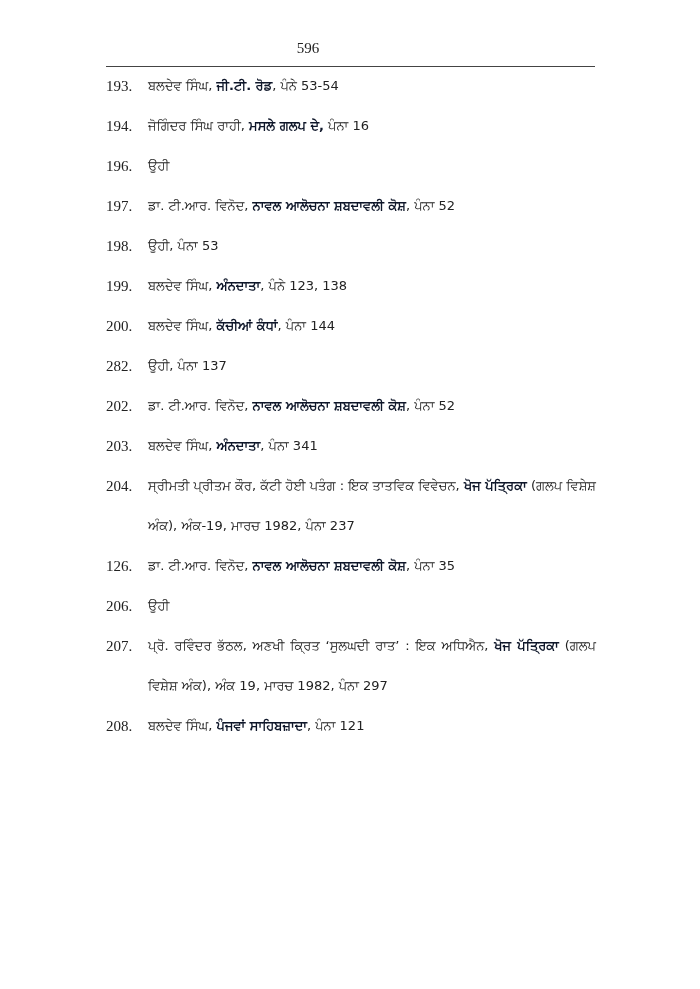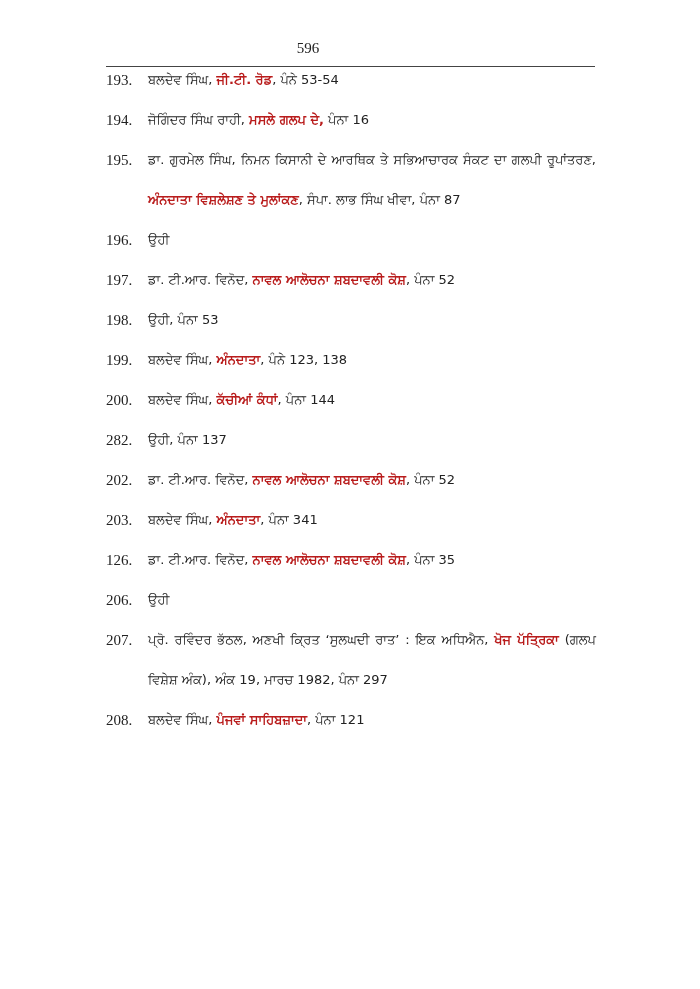--- a/index.html
+++ b/index.html
@@ -2,42 +2,42 @@
 <html><head>
 <meta charset="utf-8">
 <style>
   html, body { margin: 0; padding: 0; background: #ffffff; }
   body { width: 700px; height: 989px; position: relative; overflow: hidden;
          font-family: "DejaVu Sans", "Liberation Sans", sans-serif; color: #222; }
   .page-number { position: absolute; top: 40px; left: 0; width: 616px; text-align: center;
                  font-family: "Liberation Serif", serif; font-size: 15px; color: #222; }
   .rule { position: absolute; top: 66px; left: 106px; width: 489px; height: 0;
           border-top: 1.5px solid #444; }
-  .notes { position: absolute; top: 60px; left: 106px; width: 490px; }
+  .notes { position: absolute; top: 66px; left: 106px; width: 490px; }
   .note { position: relative; padding-left: 42px; font-size: 13px; line-height: 40px; }
   .num { position: absolute; left: 0; top: 0; font-family: "Liberation Serif", serif;
          font-size: 15px; }
   .justify { text-align: justify; text-align-last: left; }
-  b { font-weight: bold; color: #b91c1c; }
+  b { font-weight: bold; color: #0f172a; }
 </style>
 </head>
 <body>
 
 <div class="page-number">596</div>
 <div class="rule"></div>
 
 <div class="notes" id="notes">
     <div class="note"><span class="num">193.</span><span><span>ਬਲਦੇਵ ਸਿੰਘ, </span><b>ਜੀ.ਟੀ. ਰੋਡ</b><span>, ਪੰਨੇ 53-54</span></span></div>
     <div class="note"><span class="num">194.</span><span><span>ਜੋਗਿੰਦਰ ਸਿੰਘ ਰਾਹੀ, </span><b>ਮਸਲੇ ਗਲਪ ਦੇ,</b><span> ਪੰਨਾ 16</span></span></div>
-    <div class="note justify"><span class="num">195.</span><span><span>ਡਾ. ਗੁਰਮੇਲ ਸਿੰਘ, ਨਿਮਨ ਕਿਸਾਨੀ ਦੇ ਆਰਥਿਕ ਤੇ ਸਭਿਆਚਾਰਕ ਸੰਕਟ ਦਾ ਗਲਪੀ ਰੂਪਾਂਤਰਣ, </span><b>ਅੰਨਦਾਤਾ ਵਿਸ਼ਲੇਸ਼ਣ ਤੇ ਮੁਲਾਂਕਣ</b><span>, ਸੰਪਾ. ਲਾਭ ਸਿੰਘ ਖੀਵਾ, ਪੰਨਾ 87</span></span></div>
     <div class="note"><span class="num">196.</span><span><span>ਉਹੀ</span></span></div>
     <div class="note"><span class="num">197.</span><span><span>ਡਾ. ਟੀ.ਆਰ. ਵਿਨੋਦ, </span><b>ਨਾਵਲ ਆਲੋਚਨਾ ਸ਼ਬਦਾਵਲੀ ਕੋਸ਼</b><span>, ਪੰਨਾ 52</span></span></div>
     <div class="note"><span class="num">198.</span><span><span>ਉਹੀ, ਪੰਨਾ 53</span></span></div>
     <div class="note"><span class="num">199.</span><span><span>ਬਲਦੇਵ ਸਿੰਘ, </span><b>ਅੰਨਦਾਤਾ</b><span>, ਪੰਨੇ 123, 138</span></span></div>
     <div class="note"><span class="num">200.</span><span><span>ਬਲਦੇਵ ਸਿੰਘ, </span><b>ਕੱਚੀਆਂ ਕੰਧਾਂ</b><span>, ਪੰਨਾ 144</span></span></div>
     <div class="note"><span class="num">282.</span><span><span>ਉਹੀ, ਪੰਨਾ 137</span></span></div>
     <div class="note"><span class="num">202.</span><span><span>ਡਾ. ਟੀ.ਆਰ. ਵਿਨੋਦ, </span><b>ਨਾਵਲ ਆਲੋਚਨਾ ਸ਼ਬਦਾਵਲੀ ਕੋਸ਼</b><span>, ਪੰਨਾ 52</span></span></div>
     <div class="note"><span class="num">203.</span><span><span>ਬਲਦੇਵ ਸਿੰਘ, </span><b>ਅੰਨਦਾਤਾ</b><span>, ਪੰਨਾ 341</span></span></div>
+    <div class="note justify"><span class="num">204.</span><span><span>ਸ੍ਰੀਮਤੀ ਪ੍ਰੀਤਮ ਕੌਰ, ਕੱਟੀ ਹੋਈ ਪਤੰਗ : ਇਕ ਤਾਤਵਿਕ ਵਿਵੇਚਨ, </span><b>ਖੋਜ ਪੱਤ੍ਰਿਕਾ</b><span> (ਗਲਪ ਵਿਸ਼ੇਸ਼ ਅੰਕ), ਅੰਕ-19, ਮਾਰਚ 1982, ਪੰਨਾ 237</span></span></div>
     <div class="note"><span class="num">126.</span><span><span>ਡਾ. ਟੀ.ਆਰ. ਵਿਨੋਦ, </span><b>ਨਾਵਲ ਆਲੋਚਨਾ ਸ਼ਬਦਾਵਲੀ ਕੋਸ਼</b><span>, ਪੰਨਾ 35</span></span></div>
     <div class="note"><span class="num">206.</span><span><span>ਉਹੀ</span></span></div>
     <div class="note justify"><span class="num">207.</span><span><span>ਪ੍ਰੋ. ਰਵਿੰਦਰ ਭੱਠਲ, ਅਣਖੀ ਕ੍ਰਿਤ ‘ਸੁਲਘਦੀ ਰਾਤ’ : ਇਕ ਅਧਿਐਨ, </span><b>ਖੋਜ ਪੱਤ੍ਰਿਕਾ</b><span> (ਗਲਪ ਵਿਸ਼ੇਸ਼ ਅੰਕ), ਅੰਕ 19, ਮਾਰਚ 1982, ਪੰਨਾ 297</span></span></div>
     <div class="note"><span class="num">208.</span><span><span>ਬਲਦੇਵ ਸਿੰਘ, </span><b>ਪੰਜਵਾਂ ਸਾਹਿਬਜ਼ਾਦਾ</b><span>, ਪੰਨਾ 121</span></span></div>
   </div>
 
 </body></html>

